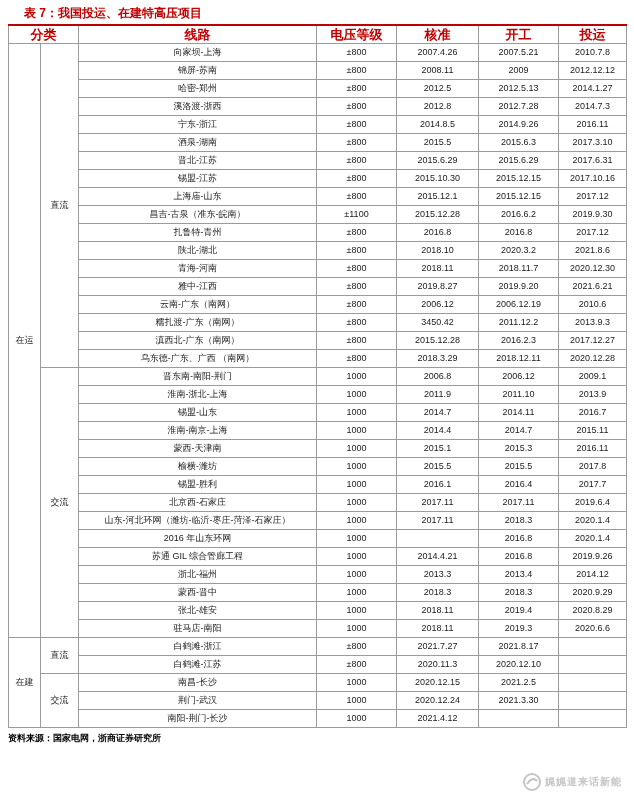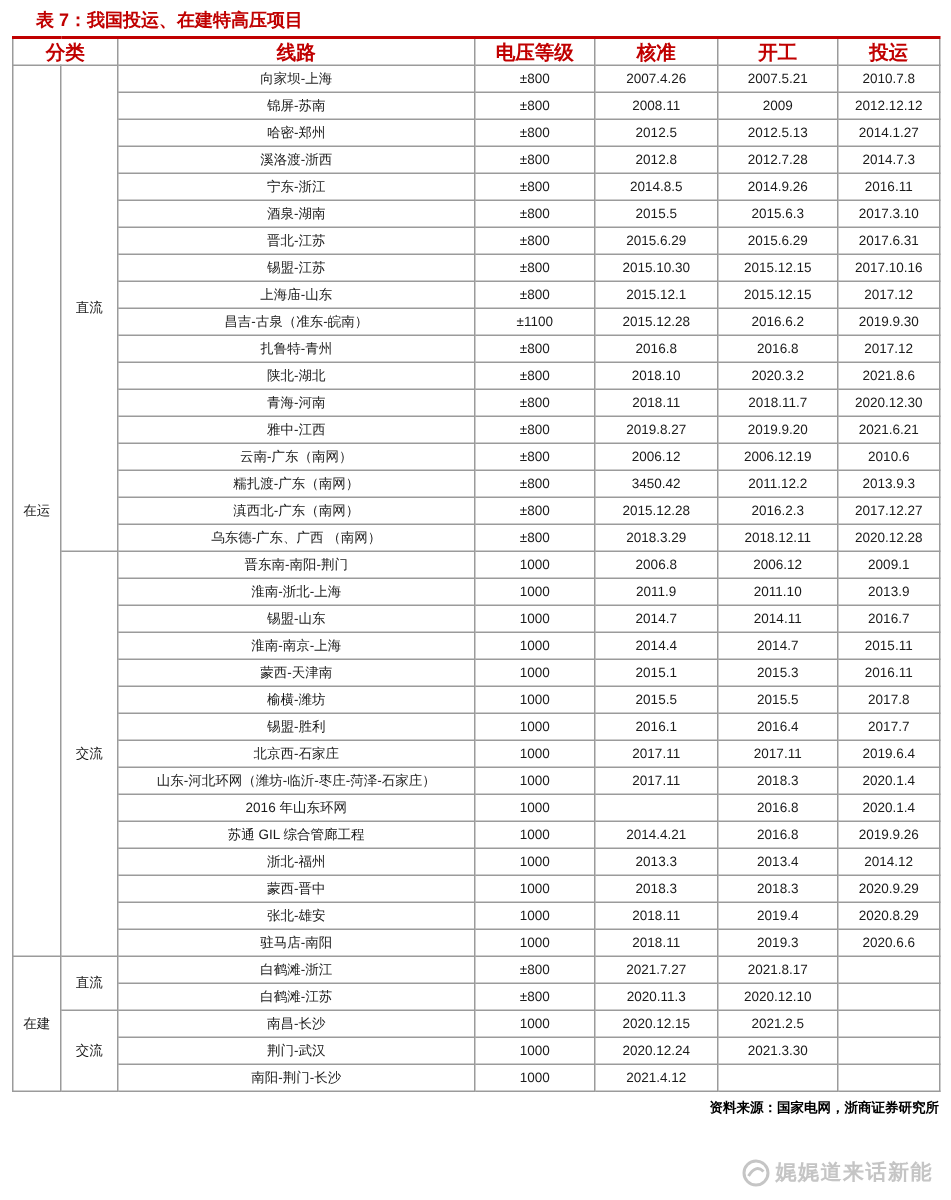--- a/index.html
+++ b/index.html
@@ -46,30 +46,29 @@
     font-size: 13px;
     margin-top: 24px;
   }
   td.cat, td.sub { font-weight: normal; color: #000; }
   td.line { white-space: normal; }
   .source {
     margin-top: 4px;
     font-size: 9px;
     font-weight: bold;
     color: #000;
-    text-align: right;
   }
   .watermark {
     position: absolute;
     right: 12px; bottom: 8px;
     display: flex;
     align-items: center;
     gap: 3px;
     color: #c5c5c5;
-    font-size: 14px;
+    font-size: 10px;
     font-weight: bold;
     letter-spacing: 1px;
   }
   .watermark svg { display: block; }
 </style>
 </head>
 <body>
 
 <div class="page">
 

